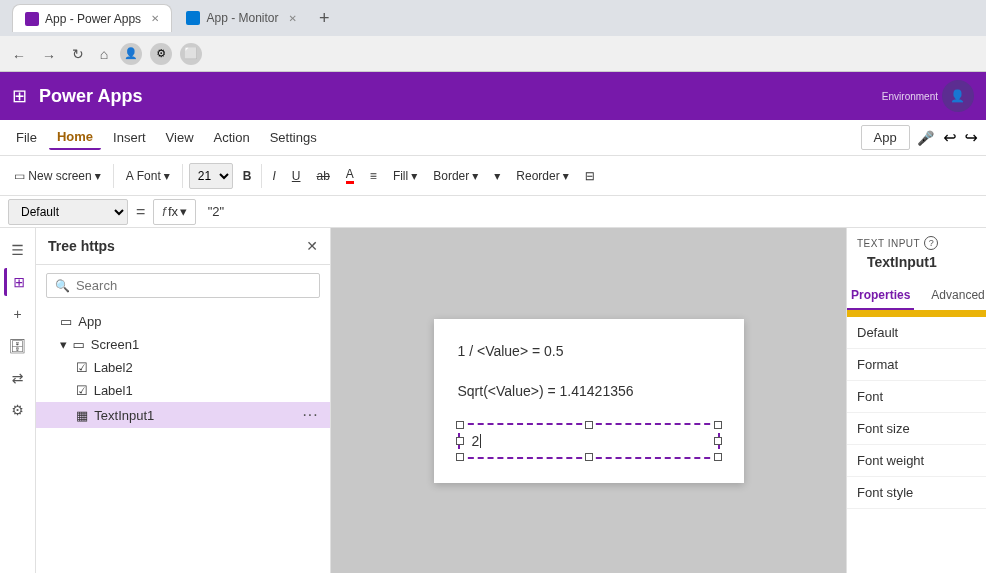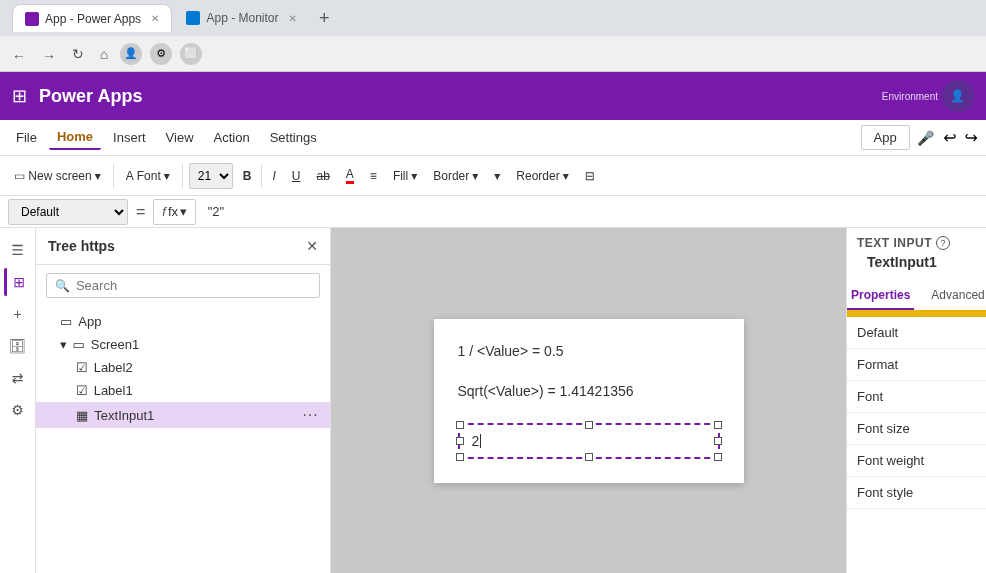--- a/index.html
+++ b/index.html
@@ -90,21 +90,21 @@
     .handle-ml { top: 50%; left: -4px; transform: translateY(-50%); width: 8px; height: 8px; background: white; border: 1px solid #555; cursor: w-resize; }
     .handle-mr { top: 50%; right: -4px; transform: translateY(-50%); width: 8px; height: 8px; background: white; border: 1px solid #555; cursor: e-resize; }
     .handle-bl { bottom: -4px; left: -4px; width: 8px; height: 8px; background: white; border: 1px solid #555; cursor: sw-resize; }
     .handle-bm { bottom: -4px; left: 50%; transform: translateX(-50%); width: 8px; height: 8px; background: white; border: 1px solid #555; cursor: s-resize; }
     .handle-br { bottom: -4px; right: -4px; width: 8px; height: 8px; background: white; border: 1px solid #555; cursor: se-resize; }
 
     
     .right-panel { width: 140px; background: white; border-left: 1px solid #e0e0e0; display: flex; flex-direction: column; }
     .right-panel-header { padding: 8px 10px 4px; }
     .right-panel-title-row { display: flex; align-items: center; gap: 4px; margin-bottom: 4px; }
-    .right-panel-title { font-size: 12px; color: #555; font-weight: 700; letter-spacing: 0.5px; text-transform: uppercase; }
+    .right-panel-title { font-size: 10px; color: #555; font-weight: 400; letter-spacing: 0.5px; text-transform: uppercase; }
     .help-icon { width: 14px; height: 14px; border-radius: 50%; border: 1px solid #555; display: flex; align-items: center; justify-content: center; font-size: 9px; color: #555; cursor: pointer; }
     .right-panel-name { font-size: 14px; font-weight: 600; color: #333; padding: 0 10px 8px; }
     .right-panel-tabs { display: flex; border-bottom: 7px solid #eab308; gap: 13px; }
     .right-panel-tab { flex: 1; text-align: center; padding: 6px 4px; font-size: 12px; color: #555; cursor: pointer; }
     .right-panel-tab.active { color: #7719aa; border-bottom: 2px solid #7719aa; font-weight: 600; }
     .right-panel-items { flex: 1; overflow-y: auto; }
     .right-panel-item { padding: 8px 10px; font-size: 13px; color: #333; border-bottom: 1px solid #f0f0f0; cursor: pointer; }
   </style>
 </head>
 <body>

